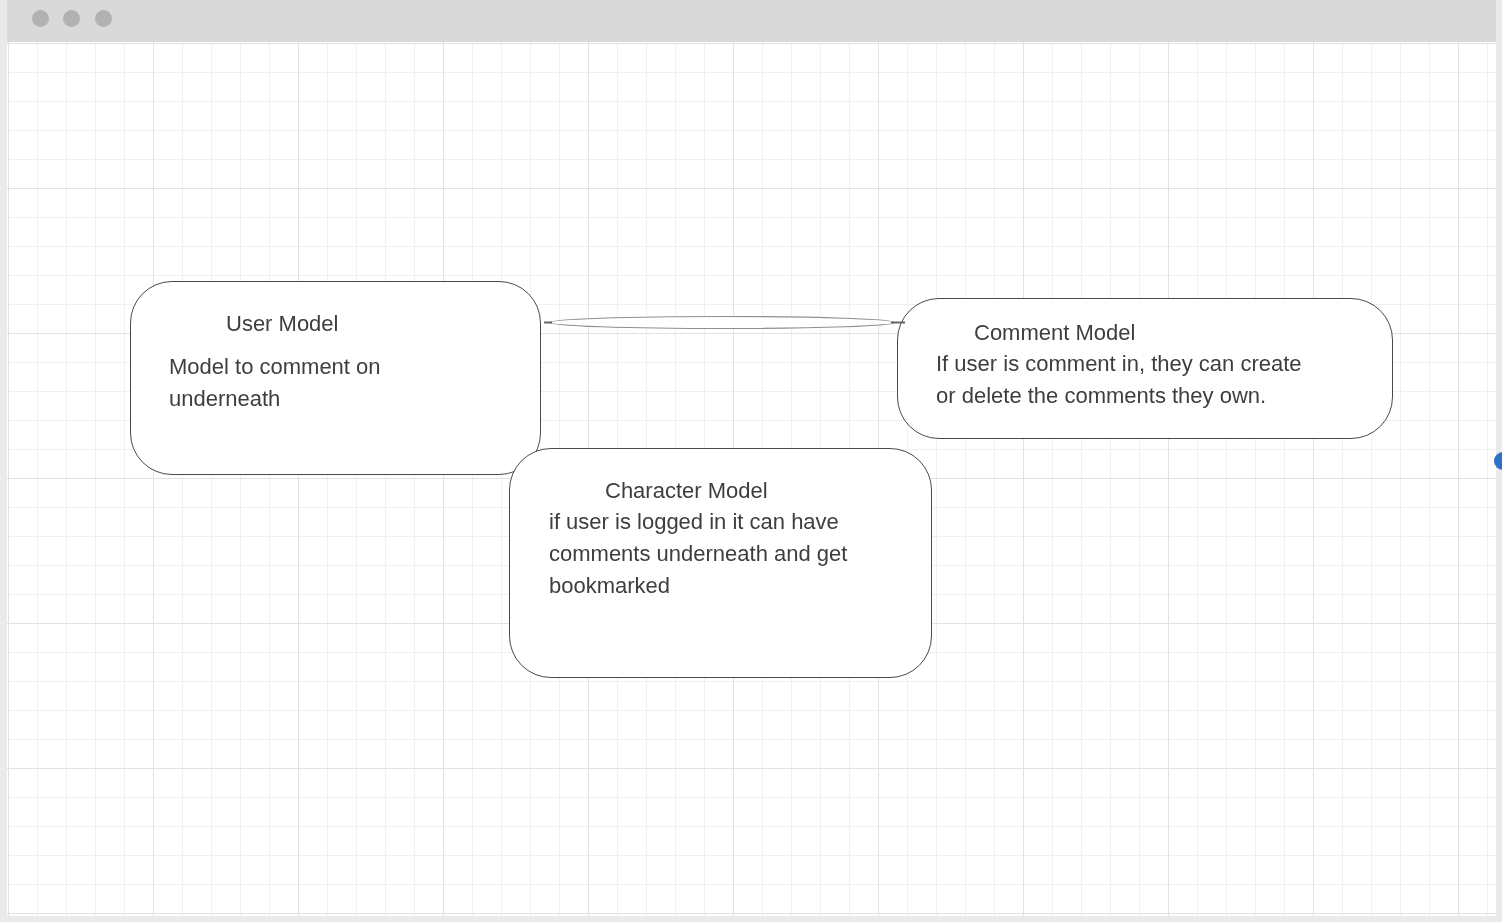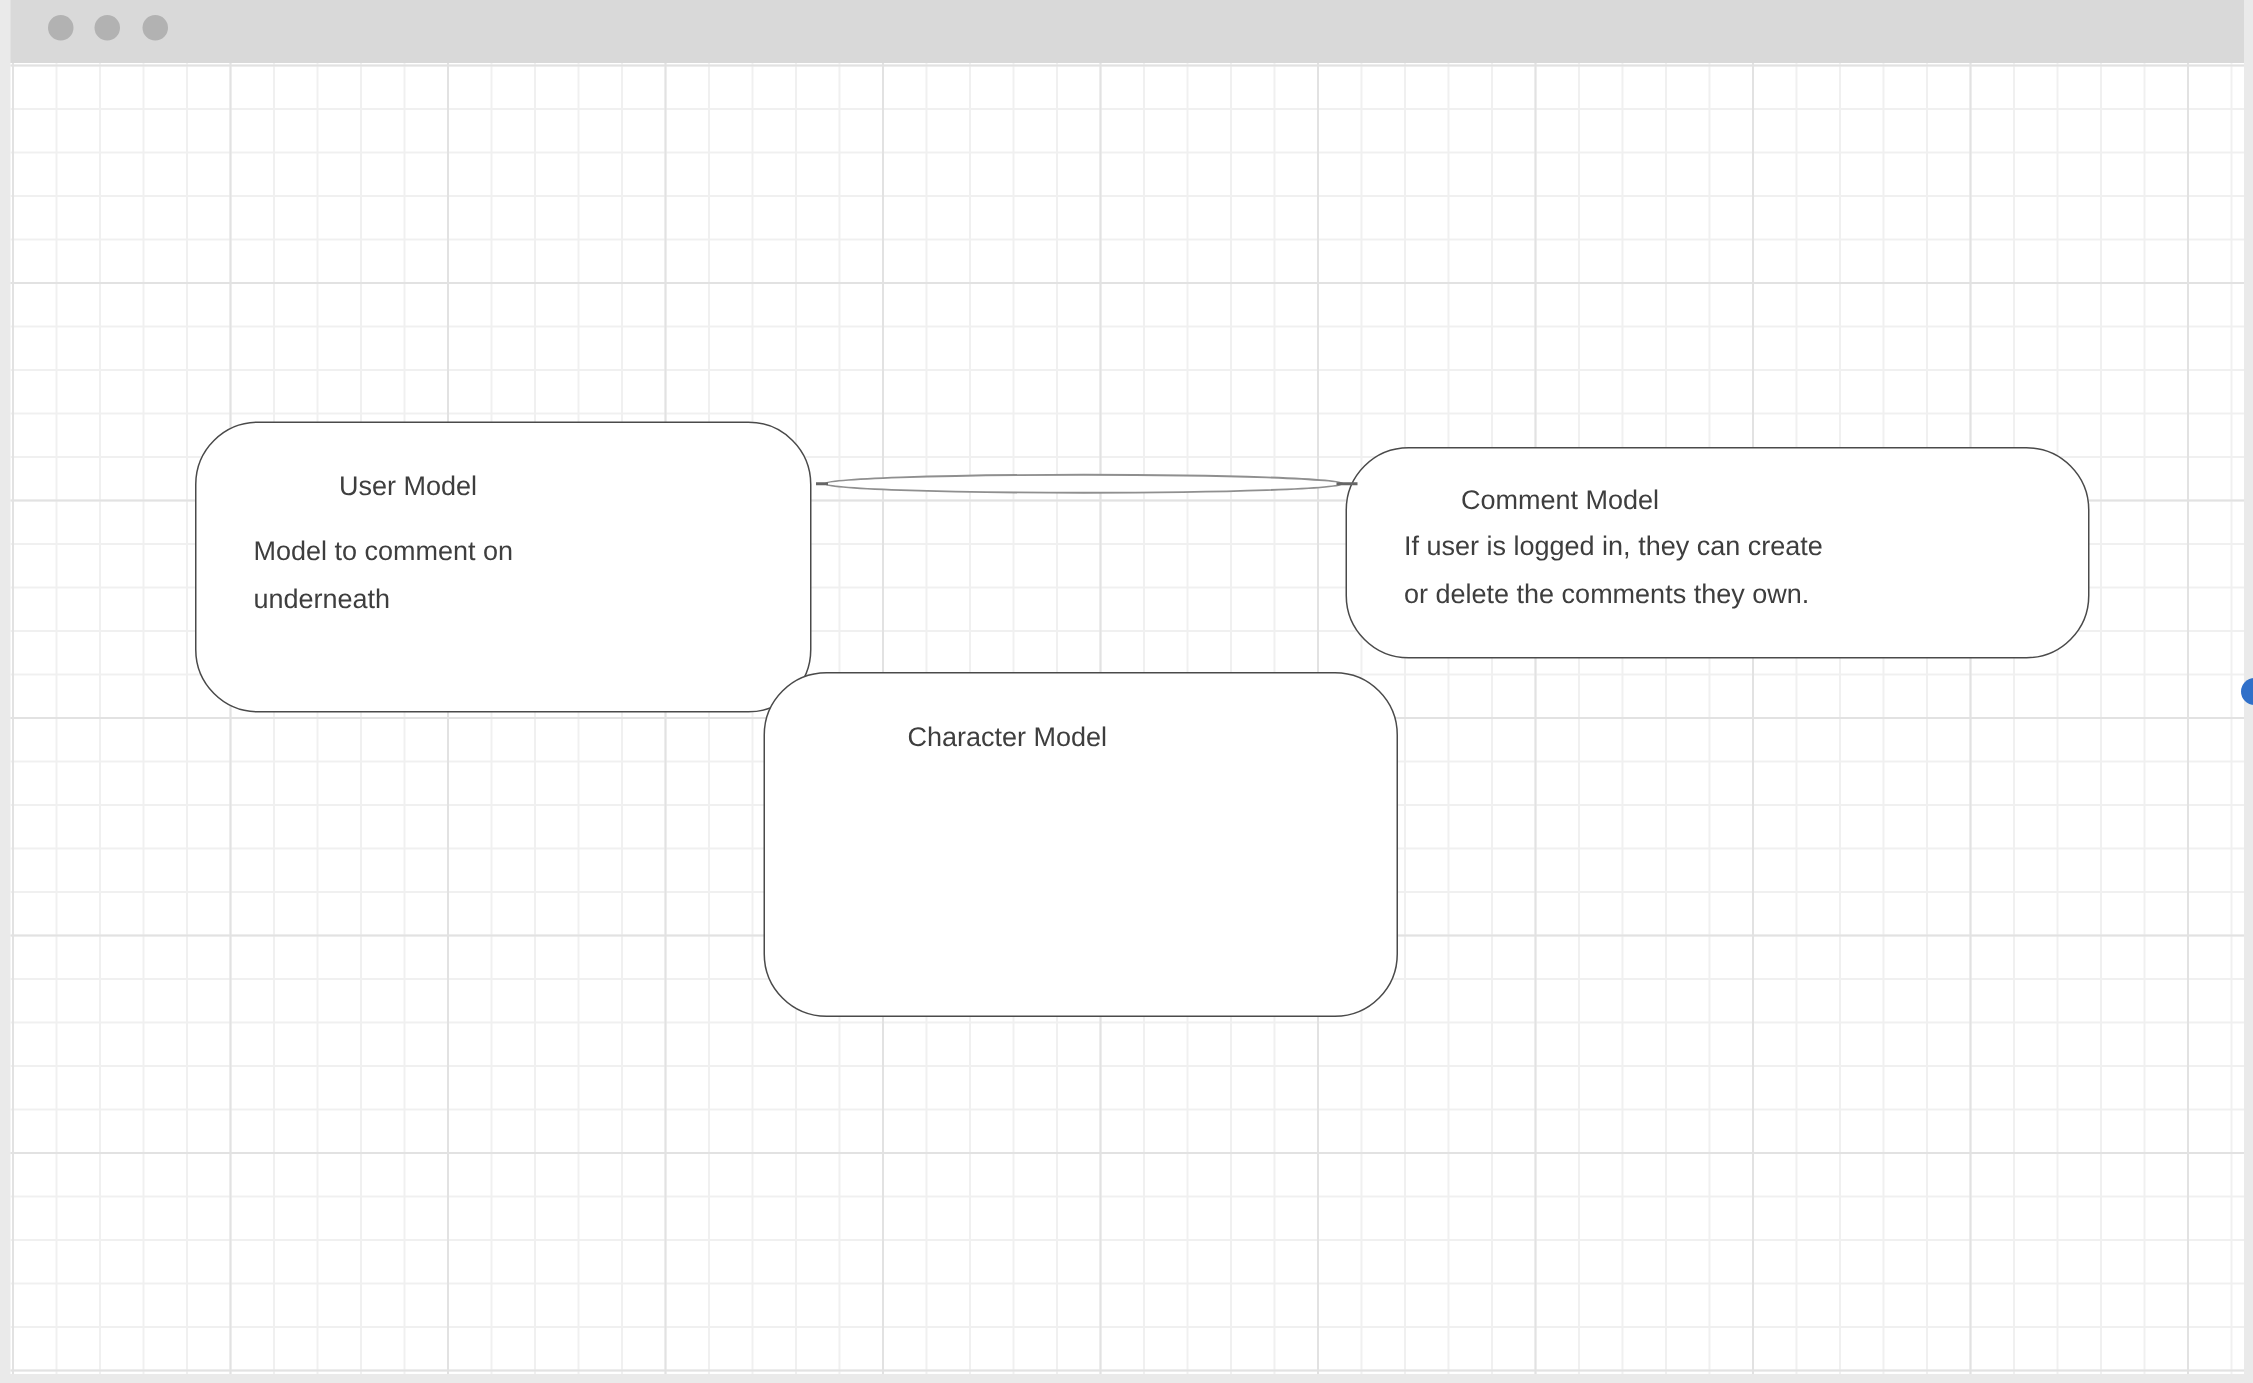--- a/index.html
+++ b/index.html
@@ -37,21 +37,21 @@
     background: #ffffff;
     border: 1.4px solid #4a4a4a;
     border-radius: 42px;
     box-sizing: border-box;
   }
   .node-1 { left: 123px; top: 239px; width: 411px; height: 194px; }
   .node-2 { left: 890px; top: 256px; width: 496px; height: 141px; }
   .node-3 { left: 466px; top: 406px; width: 423px; height: 230px; z-index: 4; margin-left: 36px; }
   .node-title, .node-line {
     position: absolute;
-    font-size: 18px; line-height: 32px;
+    font-size: 22px; line-height: 32px;
     color: #3e3e3e; white-space: nowrap;
   }
   .n1-title { left: 95px; top: 26px; }
   .n1-body  { left: 38px; top: 69px; }
   .n2-title { left: 76px; top: 18px; }
   .n2-body  { left: 38px; top: 49px; }
   .n3-title { left: 95px; top: 26px; }
   .n3-body  { left: 39px; top: 57px; }
   .node-body { position: absolute; }
   .node-body .node-line { position: static; display: block; }
@@ -81,32 +81,37 @@
       <div class="node-title n1-title">User Model</div>
       <div class="node-body n1-body">
         <div class="node-line">Model to comment on</div>
         <div class="node-line">underneath</div>
       </div>
     </div>
 
     <div class="node node-2">
       <div class="node-title n2-title">Comment Model</div>
       <div class="node-body n2-body">
-        <div class="node-line">If user is logged in, they can create</div>
+        <div class="node-line">If user is comment in, they can create</div>
         <div class="node-line">or delete the comments they own.</div>
       </div>
     </div>
 
     <svg class="connector-svg" viewBox="0 0 380 25" xmlns="http://www.w3.org/2000/svg">
       <ellipse cx="190.5" cy="12.5" rx="172.5" ry="6" fill="#ffffff" stroke="#8f8f8f" stroke-width="1.2"></ellipse>
       <line x1="12" y1="12.5" x2="20" y2="12.5" stroke="#666666" stroke-width="2"></line>
       <line x1="359" y1="12.5" x2="373" y2="12.5" stroke="#666666" stroke-width="2"></line>
     </svg>
 
     <div class="node node-3">
       <div class="node-title n3-title">Character Model</div>
+      <div class="node-body n3-body">
+        <div class="node-line">if user is logged in it can have</div>
+        <div class="node-line">comments underneath and get</div>
+        <div class="node-line">bookmarked</div>
+      </div>
     </div>
 
   </div>
 
   <div class="collab-dot"></div>
 
 </div>
 
 </body></html>

